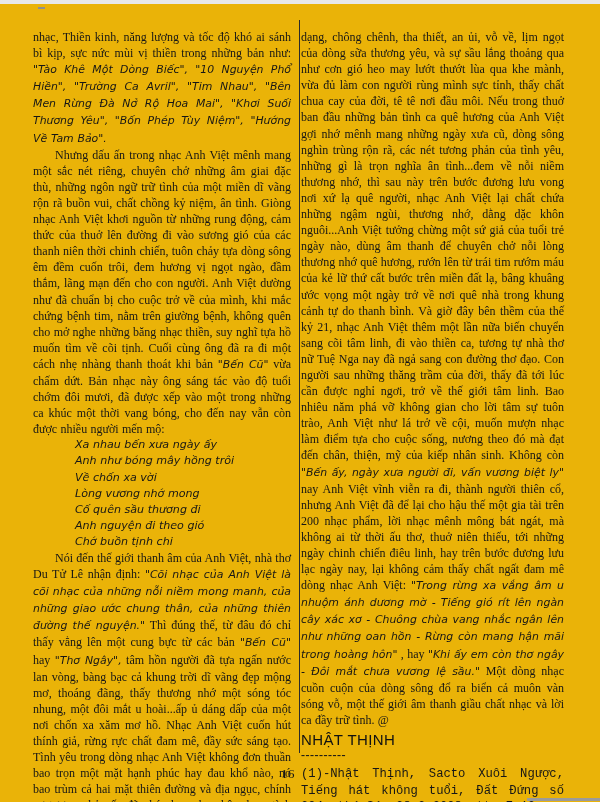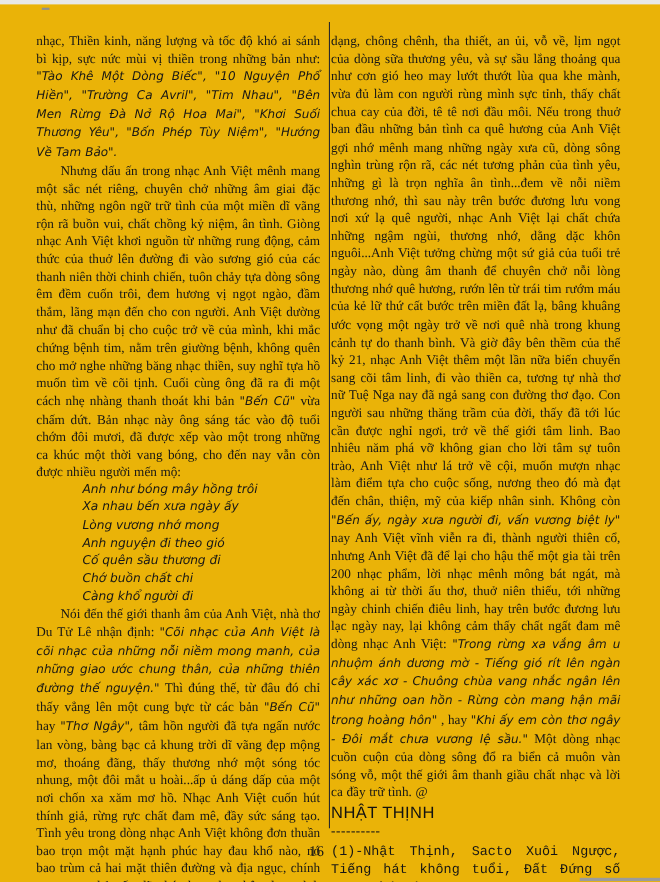--- a/index.html
+++ b/index.html
@@ -98,27 +98,27 @@
     <p class="body">
       <span>nhạc, Thiền kinh, năng lượng và tốc độ khó ai sánh bì kịp, sực nức mùi vị thiền trong những bản như:</span>
       <span class="it">"Tào Khê Một Dòng Biếc", "10 Nguyện Phổ Hiền", "Trường Ca Avril", "Tim Nhau", "Bên Men Rừng Đà Nở Rộ Hoa Mai", "Khơi Suối Thương Yêu", "Bốn Phép Tùy Niệm", "Hướng Về Tam Bảo".</span>
     </p>
     <p class="body indent">
       <span>Nhưng dấu ấn trong nhạc Anh Việt mênh mang một sắc nét riêng, chuyên chở những âm giai đặc thù, những ngôn ngữ trữ tình của một miền dĩ vãng rộn rã buồn vui, chất chồng kỷ niệm, ân tình. Giòng nhạc Anh Việt khơi nguồn từ những rung động, cảm thức của thuở lên đường đi vào sương gió của các thanh niên thời chinh chiến, tuôn chảy tựa dòng sông êm đềm cuốn trôi, đem hương vị ngọt ngào, đầm thắm, lãng mạn đến cho con người. Anh Việt dường như đã chuẩn bị cho cuộc trở về của mình, khi mắc chứng bệnh tim, nằm trên giường bệnh, không quên cho mở nghe những băng nhạc thiền, suy nghĩ tựa hồ muốn tìm về cõi tịnh. Cuối cùng ông đã ra đi một cách nhẹ nhàng thanh thoát khi bản</span>
       <span class="it">"Bến Cũ"</span>
       <span>vừa chấm dứt. Bản nhạc này ông sáng tác vào độ tuổi chớm đôi mươi, đã được xếp vào một trong những ca khúc một thời vang bóng, cho đến nay vẫn còn được nhiều người mến mộ:</span>
     </p>
     <div class="verse">
+      <div>Xa nhau bến xưa ngày ấy</div>
       <div>Anh như bóng mây hồng trôi</div>
-      <div>Xa nhau bến xưa ngày ấy</div>
+      <div>Về chốn xa vời</div>
       <div>Lòng vương nhớ mong</div>
+      <div>Cố quên sầu thương đi</div>
       <div>Anh nguyện đi theo gió</div>
-      <div>Cố quên sầu thương đi</div>
-      <div>Chớ buồn chất chi</div>
-      <div>Càng khổ người đi</div>
+      <div>Chớ buồn tịnh chi</div>
     </div>
     <p class="body indent">
       <span>Nói đến thế giới thanh âm của Anh Việt, nhà thơ Du Tử Lê nhận định:</span>
       <span class="it">"Cõi nhạc của Anh Việt là cõi nhạc của những nỗi niềm mong manh, của những giao ước chung thân, của những thiên đường thế nguyện."</span>
       <span>Thì đúng thế, từ đâu đó chỉ thấy vẳng lên một cung bực từ các bản</span>
       <span class="it">"Bến Cũ"</span>
       <span>hay</span>
       <span class="it">"Thơ Ngây",</span>
       <span>tâm hồn người đã tựa ngấn nước lan vòng, bàng bạc cả khung trời dĩ vãng đẹp mộng mơ, thoáng đãng, thấy thương nhớ một sóng tóc nhung, một đôi mắt u hoài...ấp ủ dáng dấp của một nơi chốn xa xăm mơ hồ. Nhạc Anh Việt cuốn hút thính giả, rừng rực chất đam mê, đầy sức sáng tạo. Tình yêu trong dòng nhạc Anh Việt không đơn thuần bao trọn một mặt hạnh phúc hay đau khổ nào, nó bao trùm cả hai mặt thiên đường và địa ngục, chính sự tương phản ấy đã phác họa cho chân dung tình yêu một sắc nét rỡ ràng, đa</span>
     </p>

